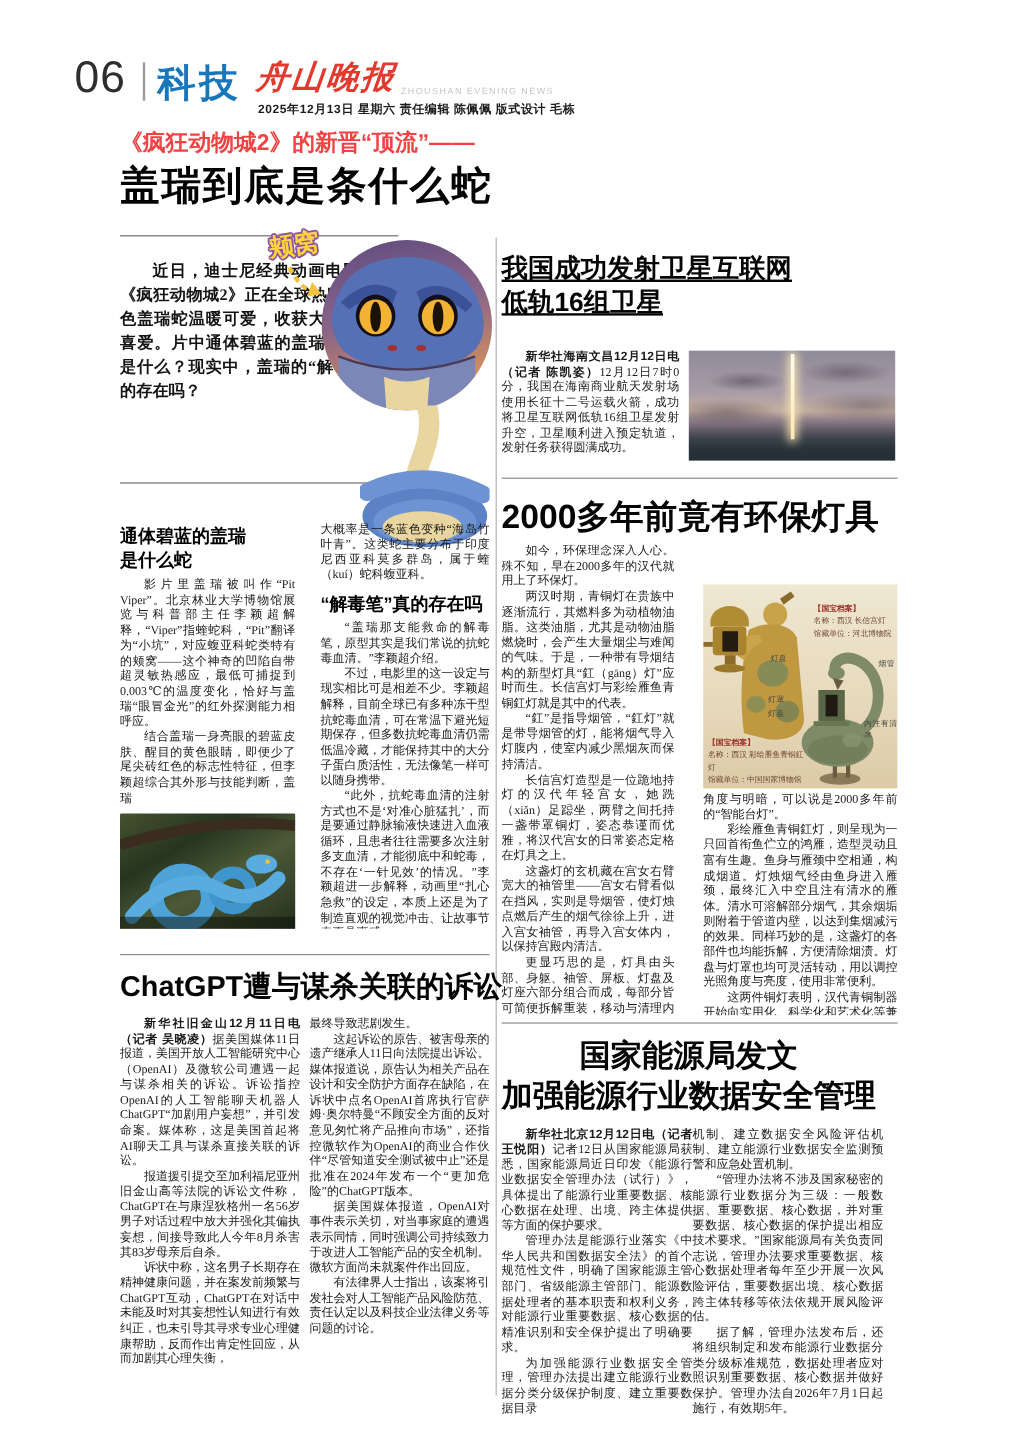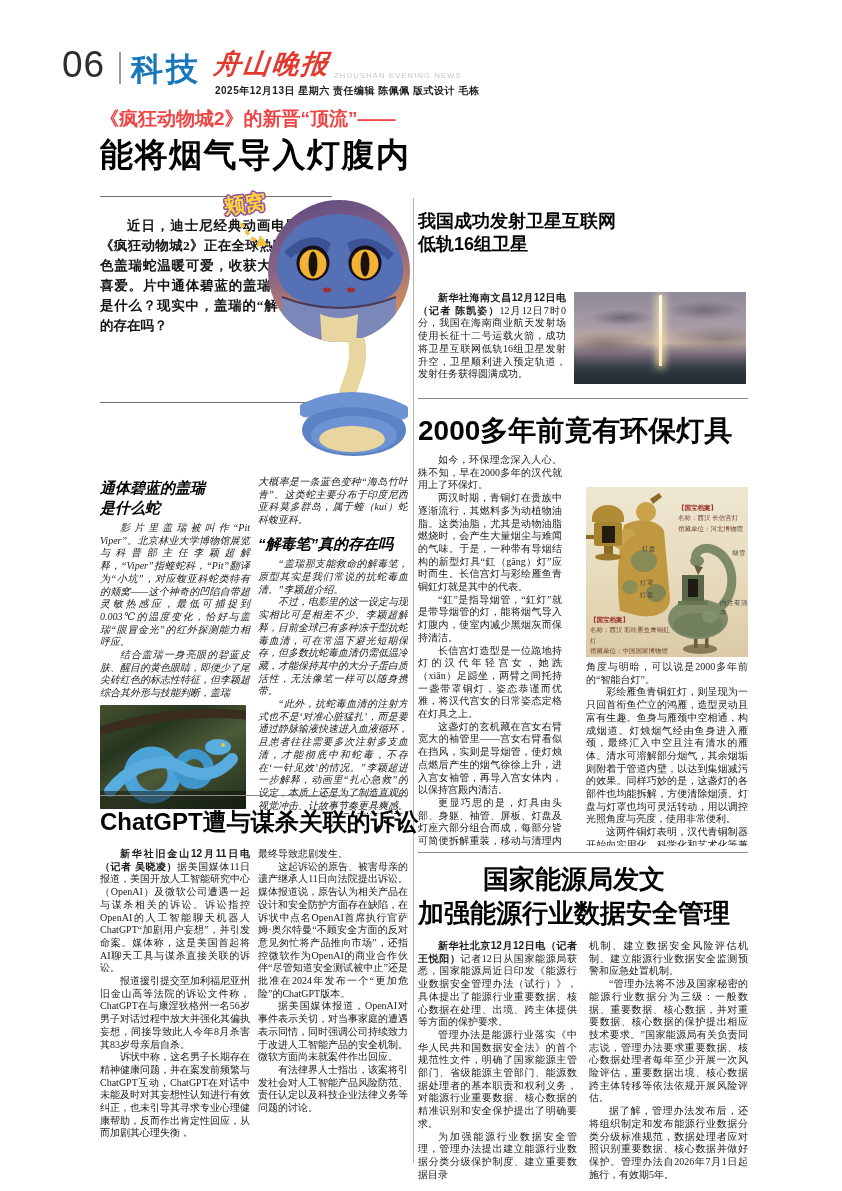--- a/index.html
+++ b/index.html
@@ -73,21 +73,21 @@
   </div>
   <div class="abs head-vbar" style="left:119px;top:52px;"></div>
   <div class="abs section-title" style="left:131px;top:48px;">科技</div>
   <div class="abs paper-logo" style="left:214px;top:46px;">舟山晚报</div>
   <div class="abs paper-logo-en" style="left:334px;top:71px;">ZHOUSHAN EVENING NEWS</div>
   <div class="abs date-line" style="left:215px;top:84px;">2025年12月13日  星期六   责任编辑 陈佩佩  版式设计 毛栋</div>
 
   <div class="abs v-rule" style="left:413px;top:198px;height:965px;"></div>
 
   <div class="abs kicker" style="left:100px;top:106px;">《疯狂动物城2》的新晋“顶流”——</div>
-  <div class="abs lead-title" style="left:100px;top:133px;">能将烟气导入灯腹内</div>
+  <div class="abs lead-title" style="left:100px;top:133px;">盖瑞到底是条什么蛇</div>
 
   <div class="abs h-rule" style="left:100px;top:196px;width:232px;"></div>
   <div class="abs lead-intro" style="left:100px;top:216px;width:228px;">近日，迪士尼经典动画电影续作《疯狂动物城2》正在全球热映，新角色盖瑞蛇温暖可爱，收获大批网友的喜爱。片中通体碧蓝的盖瑞蛇的原型是什么？现实中，盖瑞的“解毒笔”真的存在吗？</div>
   <div class="abs h-rule" style="left:100px;top:402px;width:232px;"></div>
 
   <div class="abs" style="left:268px;top:200px;">
     <svg width="142" height="142" viewBox="0 0 142 142">
       <defs>
         <clipPath id="cclip">
             <circle cx="71" cy="71" r="71"></circle>
@@ -129,21 +129,21 @@
   </div>
 
   <div class="abs callout" style="left:224px;top:190px;">颊窝</div>
   <div class="abs" style="left:236px;top:220px;">
     <svg width="38" height="32" viewBox="0 0 38 32">
       <path d="M5,3 Q14,20 26,24" fill="none" stroke="#f2c23c" stroke-width="3.5" stroke-dasharray="5,4"></path>
       <path d="M24,15 L32,25 L20,27 Z" fill="#f2c23c"></path>
     </svg>
   </div>
 
-  <div class="abs cols art" style="left:100px;top:476px;width:308px;height:338px;gap:8px;font-style:italic;">
+  <div class="abs cols art" style="left:100px;top:436px;width:308px;height:338px;gap:21px;">
     <div style="width:150px;">
       <div class="inner-h3" style="margin-top:2px;">通体碧蓝的盖瑞
 是什么蛇</div>
       <p>影片里盖瑞被叫作“Pit Viper”。北京林业大学博物馆展览与科普部主任李颖超解释，“Viper”指蝰蛇科，“Pit”翻译为“小坑”，对应蝮亚科蛇类特有的颊窝——这个神奇的凹陷自带超灵敏热感应，最低可捕捉到0.003℃的温度变化，恰好与盖瑞“眼冒金光”的红外探测能力相呼应。</p>
       <p>结合盖瑞一身亮眼的碧蓝皮肤、醒目的黄色眼睛，即便少了尾尖砖红色的标志性特征，但李颖超综合其外形与技能判断，盖瑞</p>
       <div class="viper-photo">
         <svg width="146" height="104" viewBox="0 0 146 104">
           <path d="M0,26 C40,14 90,4 146,10" stroke="#3a2c1e" stroke-width="9" fill="none"></path>
           <circle cx="52" cy="70" r="22" stroke="#4da2d8" stroke-width="13" fill="none"></circle>
           <circle cx="94" cy="64" r="15" stroke="#3f96cc" stroke-width="10" fill="none"></circle>
@@ -173,21 +173,21 @@
       <p>诉状中称，这名男子长期存在精神健康问题，并在案发前频繁与ChatGPT互动，ChatGPT在对话中未能及时对其妄想性认知进行有效纠正，也未引导其寻求专业心理健康帮助，反而作出肯定性回应，从而加剧其心理失衡，</p>
     </div>
     <div style="width:150px;">
       <p class="noindent">最终导致悲剧发生。</p>
       <p>这起诉讼的原告、被害母亲的遗产继承人11日向法院提出诉讼。媒体报道说，原告认为相关产品在设计和安全防护方面存在缺陷，在诉状中点名OpenAI首席执行官萨姆·奥尔特曼“不顾安全方面的反对意见匆忙将产品推向市场”，还指控微软作为OpenAI的商业合作伙伴“尽管知道安全测试被中止”还是批准在2024年发布一个“更加危险”的ChatGPT版本。</p>
       <p>据美国媒体报道，OpenAI对事件表示关切，对当事家庭的遭遇表示同情，同时强调公司持续致力于改进人工智能产品的安全机制。微软方面尚未就案件作出回应。</p>
       <p>有法律界人士指出，该案将引发社会对人工智能产品风险防范、责任认定以及科技企业法律义务等问题的讨论。</p>
     </div>
   </div>
 
-  <div class="abs art-title pre" style="left:418px;top:210px;font-size:18px;line-height:1.28;">我国成功发射卫星互联网
+  <div class="abs art-title pre" style="left:418px;top:210px;font-size:22px;line-height:1.28;text-decoration:underline;">我国成功发射卫星互联网
 低轨16组卫星</div>
   <div class="abs cols art" style="left:418px;top:292px;width:330px;gap:8px;">
     <div style="width:148px;">
       <p><span class="dl">新华社海南文昌12月12日电</span><span class="dl">（记者 陈凯姿）</span><span>12月12日7时0分，我国在海南商业航天发射场使用长征十二号运载火箭，成功将卫星互联网低轨16组卫星发射升空，卫星顺利进入预定轨道，发射任务获得圆满成功。</span></p>
     </div>
     <div class="rocket-photo">
       <div class="rocket-clouds"></div>
       <div class="rocket-beam"></div>
     </div>
   </div>
@@ -258,21 +258,21 @@
       <p class="noindent">角度与明暗，可以说是2000多年前的“智能台灯”。</p>
       <p>彩绘雁鱼青铜釭灯，则呈现为一只回首衔鱼伫立的鸿雁，造型灵动且富有生趣。鱼身与雁颈中空相通，构成烟道。灯烛烟气经由鱼身进入雁颈，最终汇入中空且注有清水的雁体。清水可溶解部分烟气，其余烟垢则附着于管道内壁，以达到集烟减污的效果。同样巧妙的是，这盏灯的各部件也均能拆解，方便清除烟渍。灯盘与灯罩也均可灵活转动，用以调控光照角度与亮度，使用非常便利。</p>
       <p><span>这两件铜灯表明，汉代青铜制器开始向实用化、科学化和艺术化等兼具的方向发展。</span><span class="credit">据中国科技网</span></p>
     </div>
   </div>
 
   <div class="abs h-rule" style="left:418px;top:852px;width:330px;background:#8a8a8a;"></div>
 
   <div class="abs art-title pre" style="left:418px;top:862px;font-size:26px;line-height:1.32;text-align:center;">国家能源局发文
 加强能源行业数据安全管理</div>
-  <div class="abs cols art" style="left:418px;top:940px;width:330px;height:248px;gap:12px;">
+  <div class="abs cols art" style="left:418px;top:940px;width:330px;height:248px;">
     <div style="width:159px;">
       <p><span class="dl">新华社北京12月12日电</span><span class="dl">（记者 王悦阳）</span><span>记者12日从国家能源局获悉，国家能源局近日印发《能源行业数据安全管理办法（试行）》，具体提出了能源行业重要数据、核心数据在处理、出境、跨主体提供等方面的保护要求。</span></p>
       <p>管理办法是能源行业落实《中华人民共和国数据安全法》的首个规范性文件，明确了国家能源主管部门、省级能源主管部门、能源数据处理者的基本职责和权利义务，对能源行业重要数据、核心数据的精准识别和安全保护提出了明确要求。</p>
       <p>为加强能源行业数据安全管理，管理办法提出建立能源行业数据分类分级保护制度、建立重要数据目录</p>
     </div>
     <div style="width:159px;">
       <p class="noindent">机制、建立数据安全风险评估机制、建立能源行业数据安全监测预警和应急处置机制。</p>
       <p>“管理办法将不涉及国家秘密的能源行业数据分为三级：一般数据、重要数据、核心数据，并对重要数据、核心数据的保护提出相应技术要求。”国家能源局有关负责同志说，管理办法要求重要数据、核心数据处理者每年至少开展一次风险评估，重要数据出境、核心数据跨主体转移等依法依规开展风险评估。</p>
       <p>据了解，管理办法发布后，还将组织制定和发布能源行业数据分类分级标准规范，数据处理者应对照识别重要数据、核心数据并做好保护。管理办法自2026年7月1日起施行，有效期5年。</p>
     </div>

